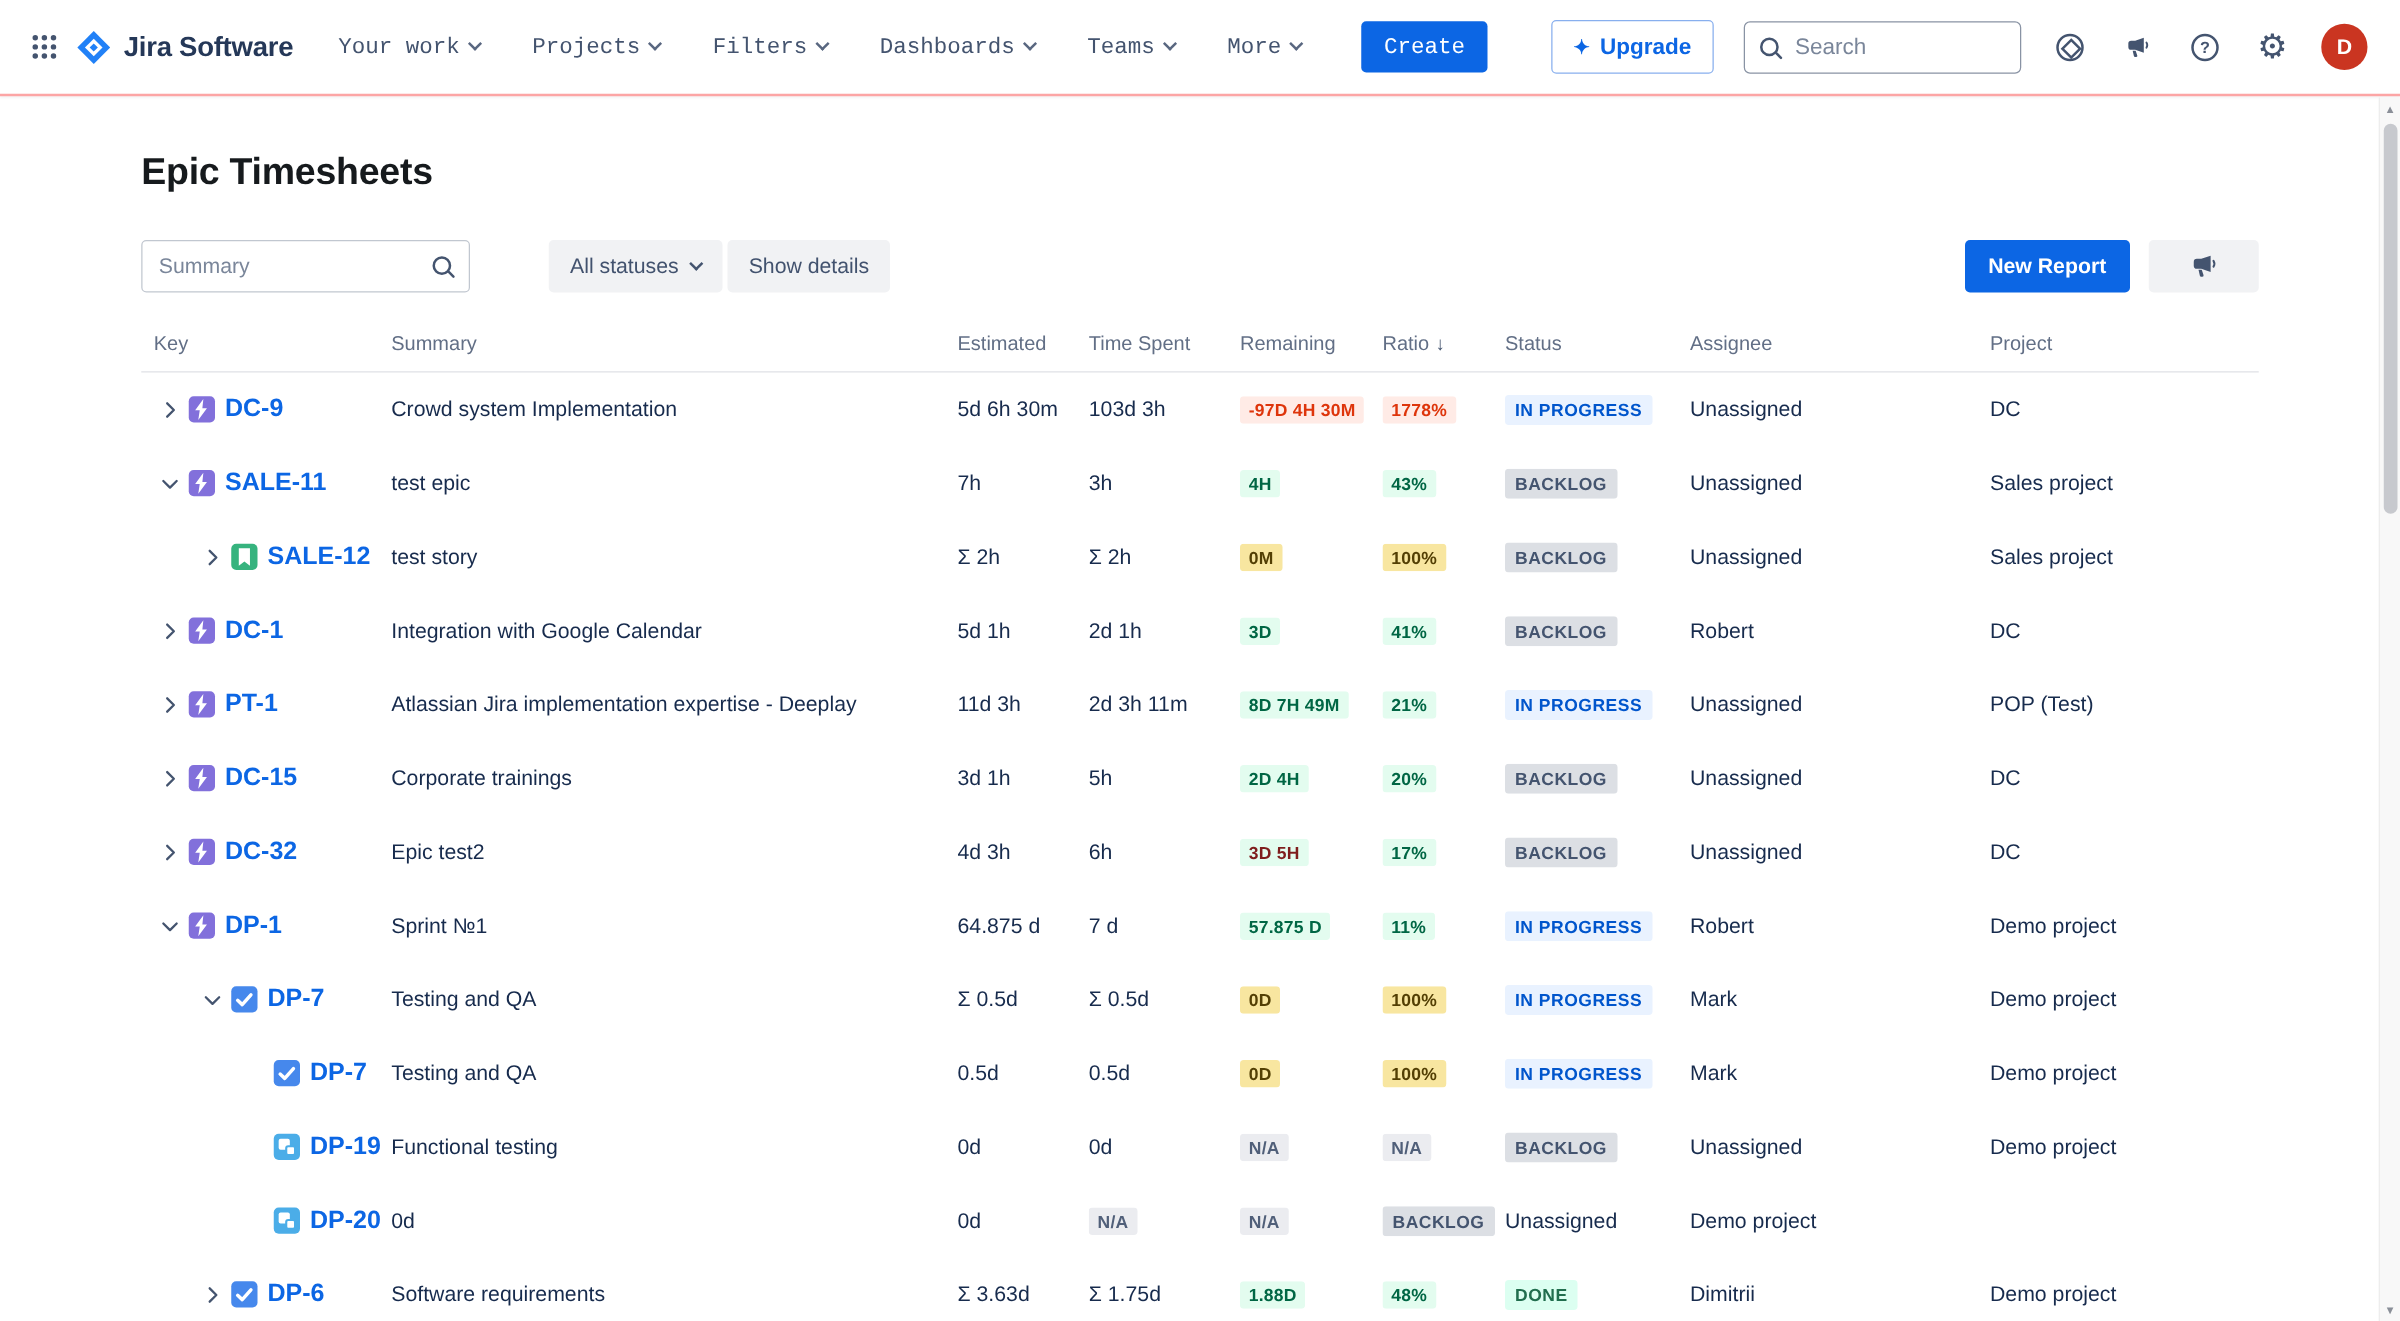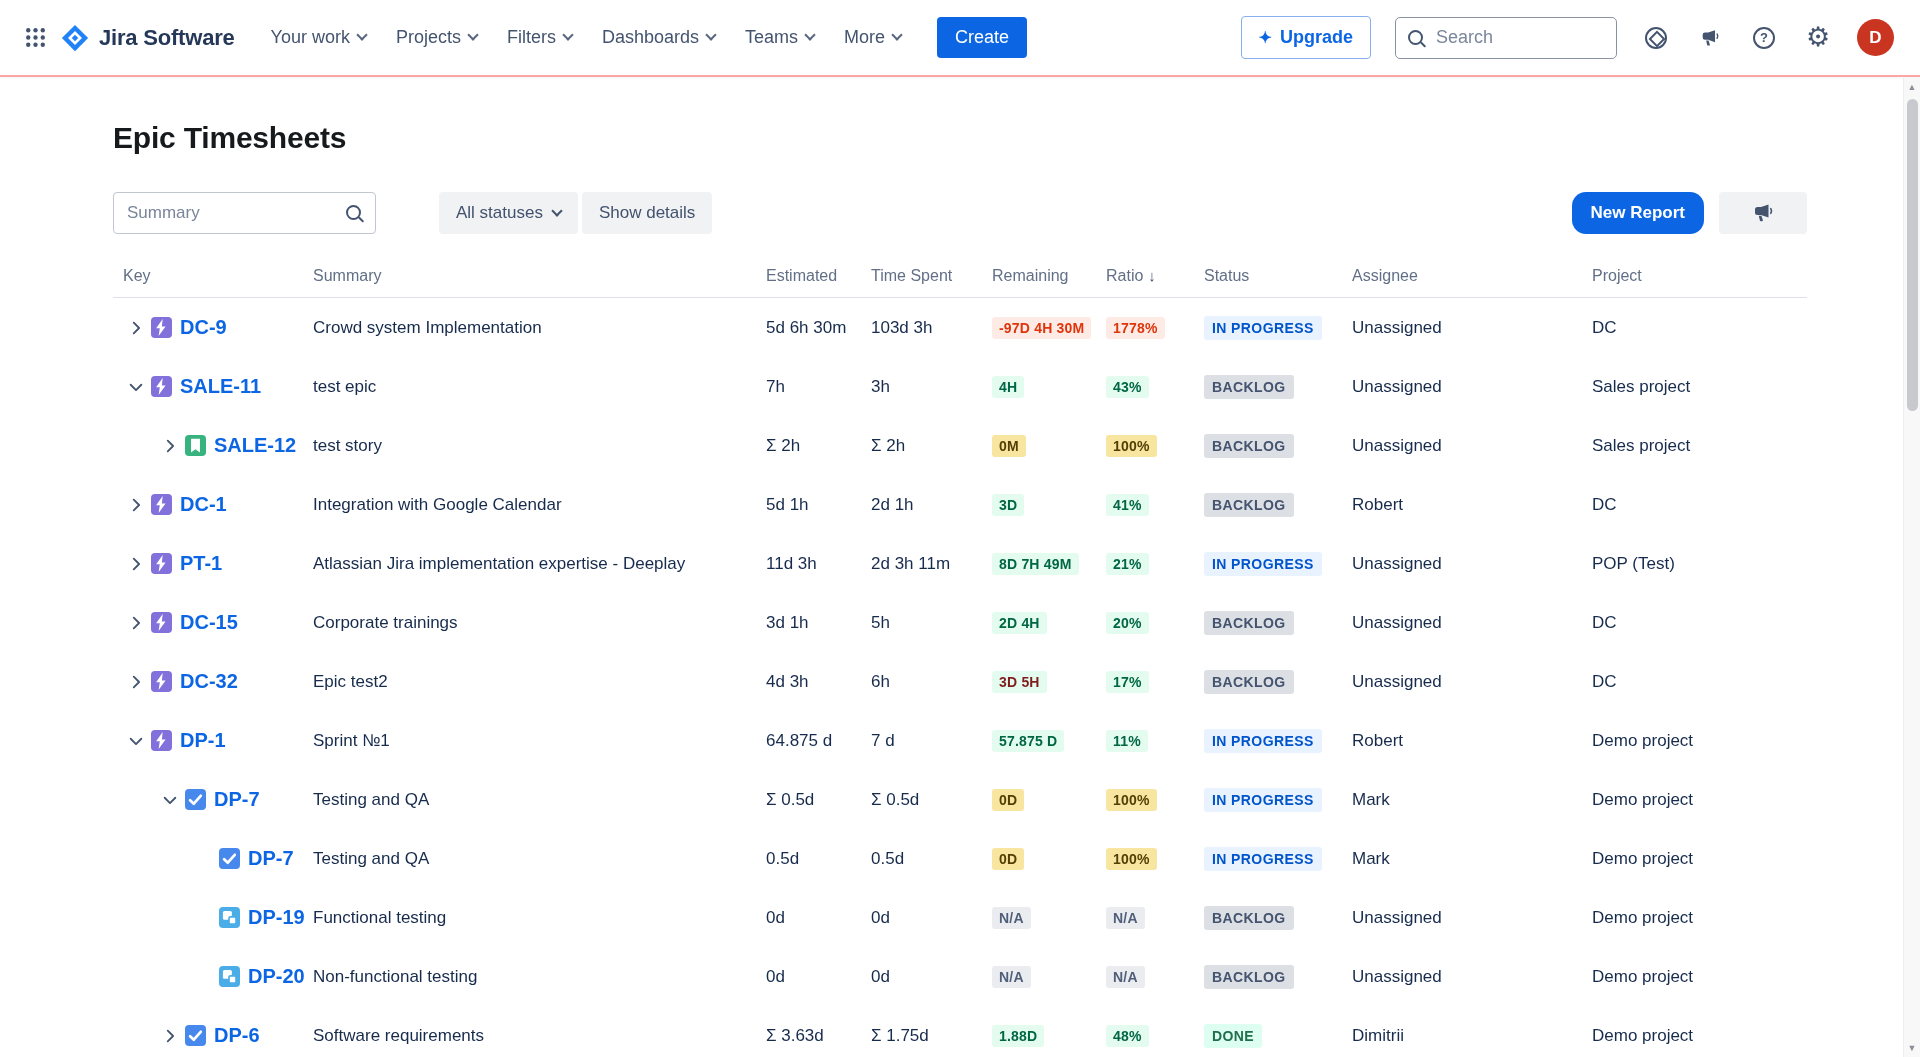--- a/index.html
+++ b/index.html
@@ -18,21 +18,21 @@
   .topnav {
     height: 77px; display: flex; align-items: center;
     padding: 0 26px 0 18px;
     border-bottom: 2px solid #fca5a5;
     box-shadow: 0 1px 2px rgba(9,30,66,.05);
     background: #fff;
   }
   .appswitcher { width: 34px; height: 34px; display: flex; align-items: center; justify-content: center; margin-right: 8px; border-radius: 4px; }
   .logo { display: flex; align-items: center; gap: 9px; margin-right: 36px; cursor: pointer; }
   .logo-text { font-size: 22px; font-weight: 600; color: #253858; letter-spacing: -0.2px; }
-  .navitems { display: flex; align-items: center; gap: 30px; }
+  .navitems { display: flex; align-items: center; gap: 42px; font-family: Liberation Mono, monospace; }
   .navitem { display: flex; align-items: center; font-size: 18px; font-weight: 500; color: #44546F; cursor: pointer; }
   .caret {
     display: inline-block; width: 8px; height: 8px;
     border-right: 2px solid #596780; border-bottom: 2px solid #596780;
     transform: rotate(45deg); margin: -5px 0 0 8px;
   }
   .create-btn {
     margin-left: 6px; background: #0C66E4; color: #fff;
     font-size: 18px; font-weight: 500; height: 41px; padding: 0 18px; border-radius: 4px;
   }
@@ -77,21 +77,21 @@
   .summary-filter .magnifier { position: absolute; right: 15px; top: 13px; }
   .gray-btn {
     height: 42px; padding: 0 17px; border-radius: 4px; background: #F1F2F4;
     color: #42526E; font-size: 17px; font-weight: 500;
     display: flex; align-items: center; margin-left: 42px;
   }
   .gray-btn + .gray-btn { margin-left: 4px; }
   .gray-btn .caret { border-color: #44546F; margin-left: 10px; }
   .spacer { flex: 1; }
   .primary-btn {
-    height: 42px; padding: 0 19px; border-radius: 14px; background: #0C66E4;
+    height: 42px; padding: 0 19px; border-radius: 4px; background: #0C66E4;
     color: #fff; font-size: 17px; font-weight: 600;
   }
   .feedback-btn {
     margin-left: 15px; width: 88px; height: 42px; border-radius: 4px; background: #F1F2F4;
     display: flex; align-items: center; justify-content: center;
   }
 
   
   .report-table { margin-top: 33px; }
   .thead, .trow {
@@ -512,21 +512,20 @@
               </svg>
             </span>
             <span class="issue-icon" style="background:#4BADE8">
               <svg viewBox="0 0 16 16">
                 <rect x="3" y="3" width="6.8" height="6.8" rx="1.2" fill="#fff"></rect>
                 <rect x="7.6" y="7.6" width="5.4" height="5.4" rx="1.2" fill="#fff" stroke="#4BADE8" stroke-width="1.3"></rect>
               </svg>
             </span>
             <a class="issue-key">DP-20</a>
           </div>
-          <div class="cell">Non-functional testing</div>
           <div class="cell">0d</div>
           <div class="cell">0d</div>
           <div class="cell"><span class="badge" style="background:#EBECF0;color:#505F79">N/A</span></div>
           <div class="cell"><span class="badge" style="background:#EBECF0;color:#505F79">N/A</span></div>
           <div class="cell"><span class="lozenge" style="background:#DCDFE4;color:#44546F">BACKLOG</span></div>
           <div class="cell">Unassigned</div>
           <div class="cell">Demo project</div>
         </div>
         <div class="trow">
           <div class="cell key-cell" style="padding-left:44px">

